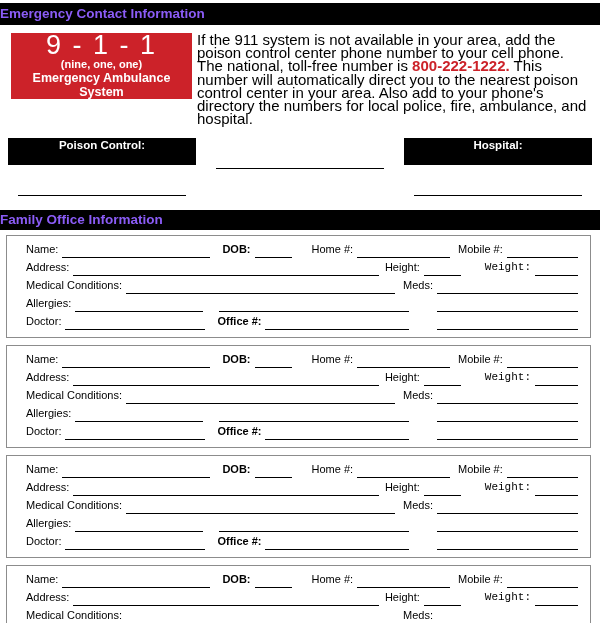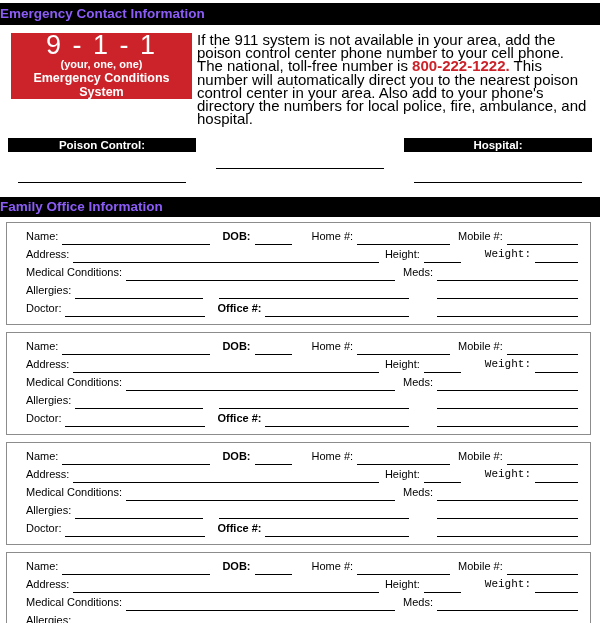--- a/index.html
+++ b/index.html
@@ -29,21 +29,21 @@
   .poison-text {
     margin-left:5px; width:398px; font-size:15px; line-height:13.2px;
   }
   .poison-text .red { color:#CC2229; font-weight:bold; }
 
   
   .contacts-row { display:flex; gap:10px; margin:13px 8px 0 8px; }
   .contact-col { flex:1; display:flex; flex-direction:column; align-items:center; }
   .contact-label-box {
     background:#000; color:#fff; font-weight:bold; font-size:11.5px;
-    width:100%; height:14px; line-height:15px; text-align:center;
+    width:100%; height:27px; line-height:15px; text-align:center;
   }
   .contact-line {
     width:89%; height:0; border-bottom:1.6px solid #000; margin-top:30px;
   }
 
   
   .member-block {
     margin:5px 9px 7px 6px; height:103px;
     border:1px solid #8c8c8c; background:#fff;
     padding:4px 12px 0 19px; overflow:hidden;
@@ -64,22 +64,22 @@
   .ml6 { margin-left:6px; }  .ml24 { margin-left:24px;font-family:Liberation Mono, monospace; } .ml16 { margin-left:16px; }
 </style>
 </head>
 <body>
 
 <div class="section-bar bar-top">Emergency Contact Information</div>
 
 <div class="info-section">
   <div class="banner-911">
     <div class="num">9 - 1 - 1</div>
-    <div class="words">(your, one, one)</div>
-    <div class="system">Emergency Conditions System</div>
+    <div class="words">(nine, one, one)</div>
+    <div class="system">Emergency Ambulance System</div>
   </div>
   <div class="poison-text"><span>If the 911 system is not available in your area, add the poison control center phone number to your cell phone. The national, toll-free number is </span><span class="red">800-222-1222.</span><span> This number will automatically direct you to the nearest poison control center in your area. Also add to your phone's directory the numbers for local police, fire, ambulance, and hospital.</span></div>
 </div>
 
 <div class="contacts-row">
   <div class="contact-col">
     <div class="contact-label-box">Poison Control:</div>
     <div class="contact-line"></div>
   </div>
 

